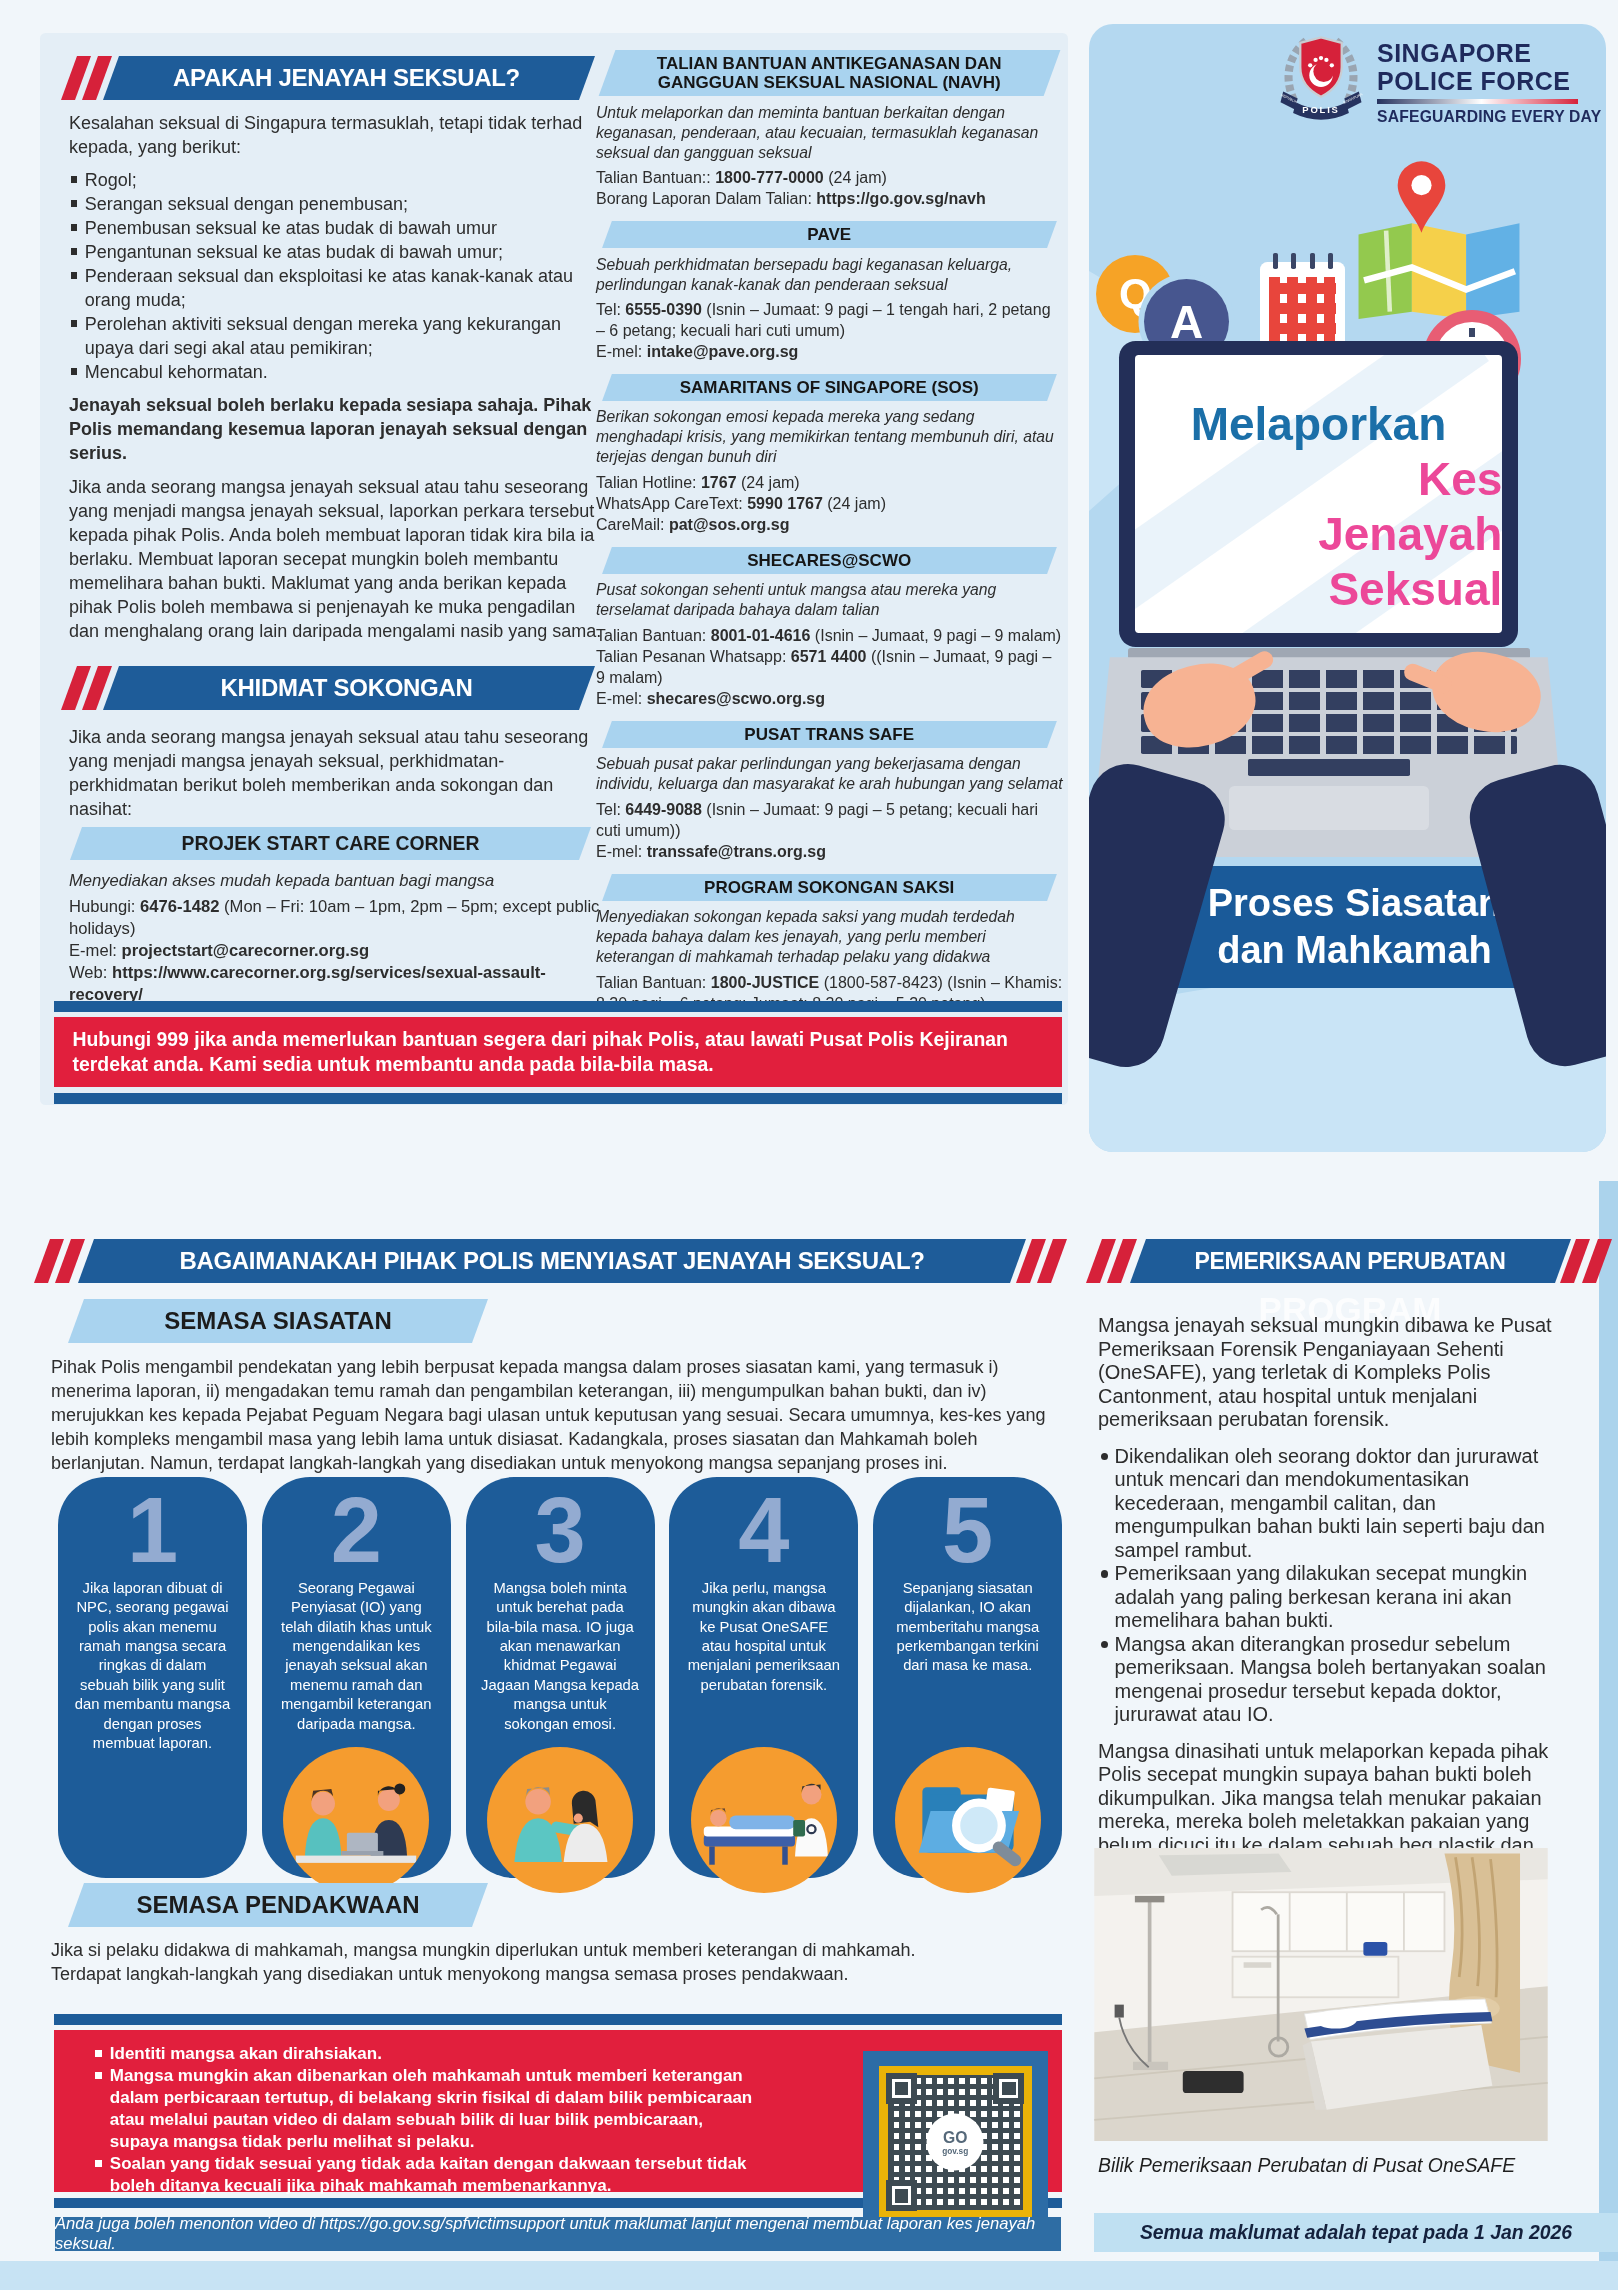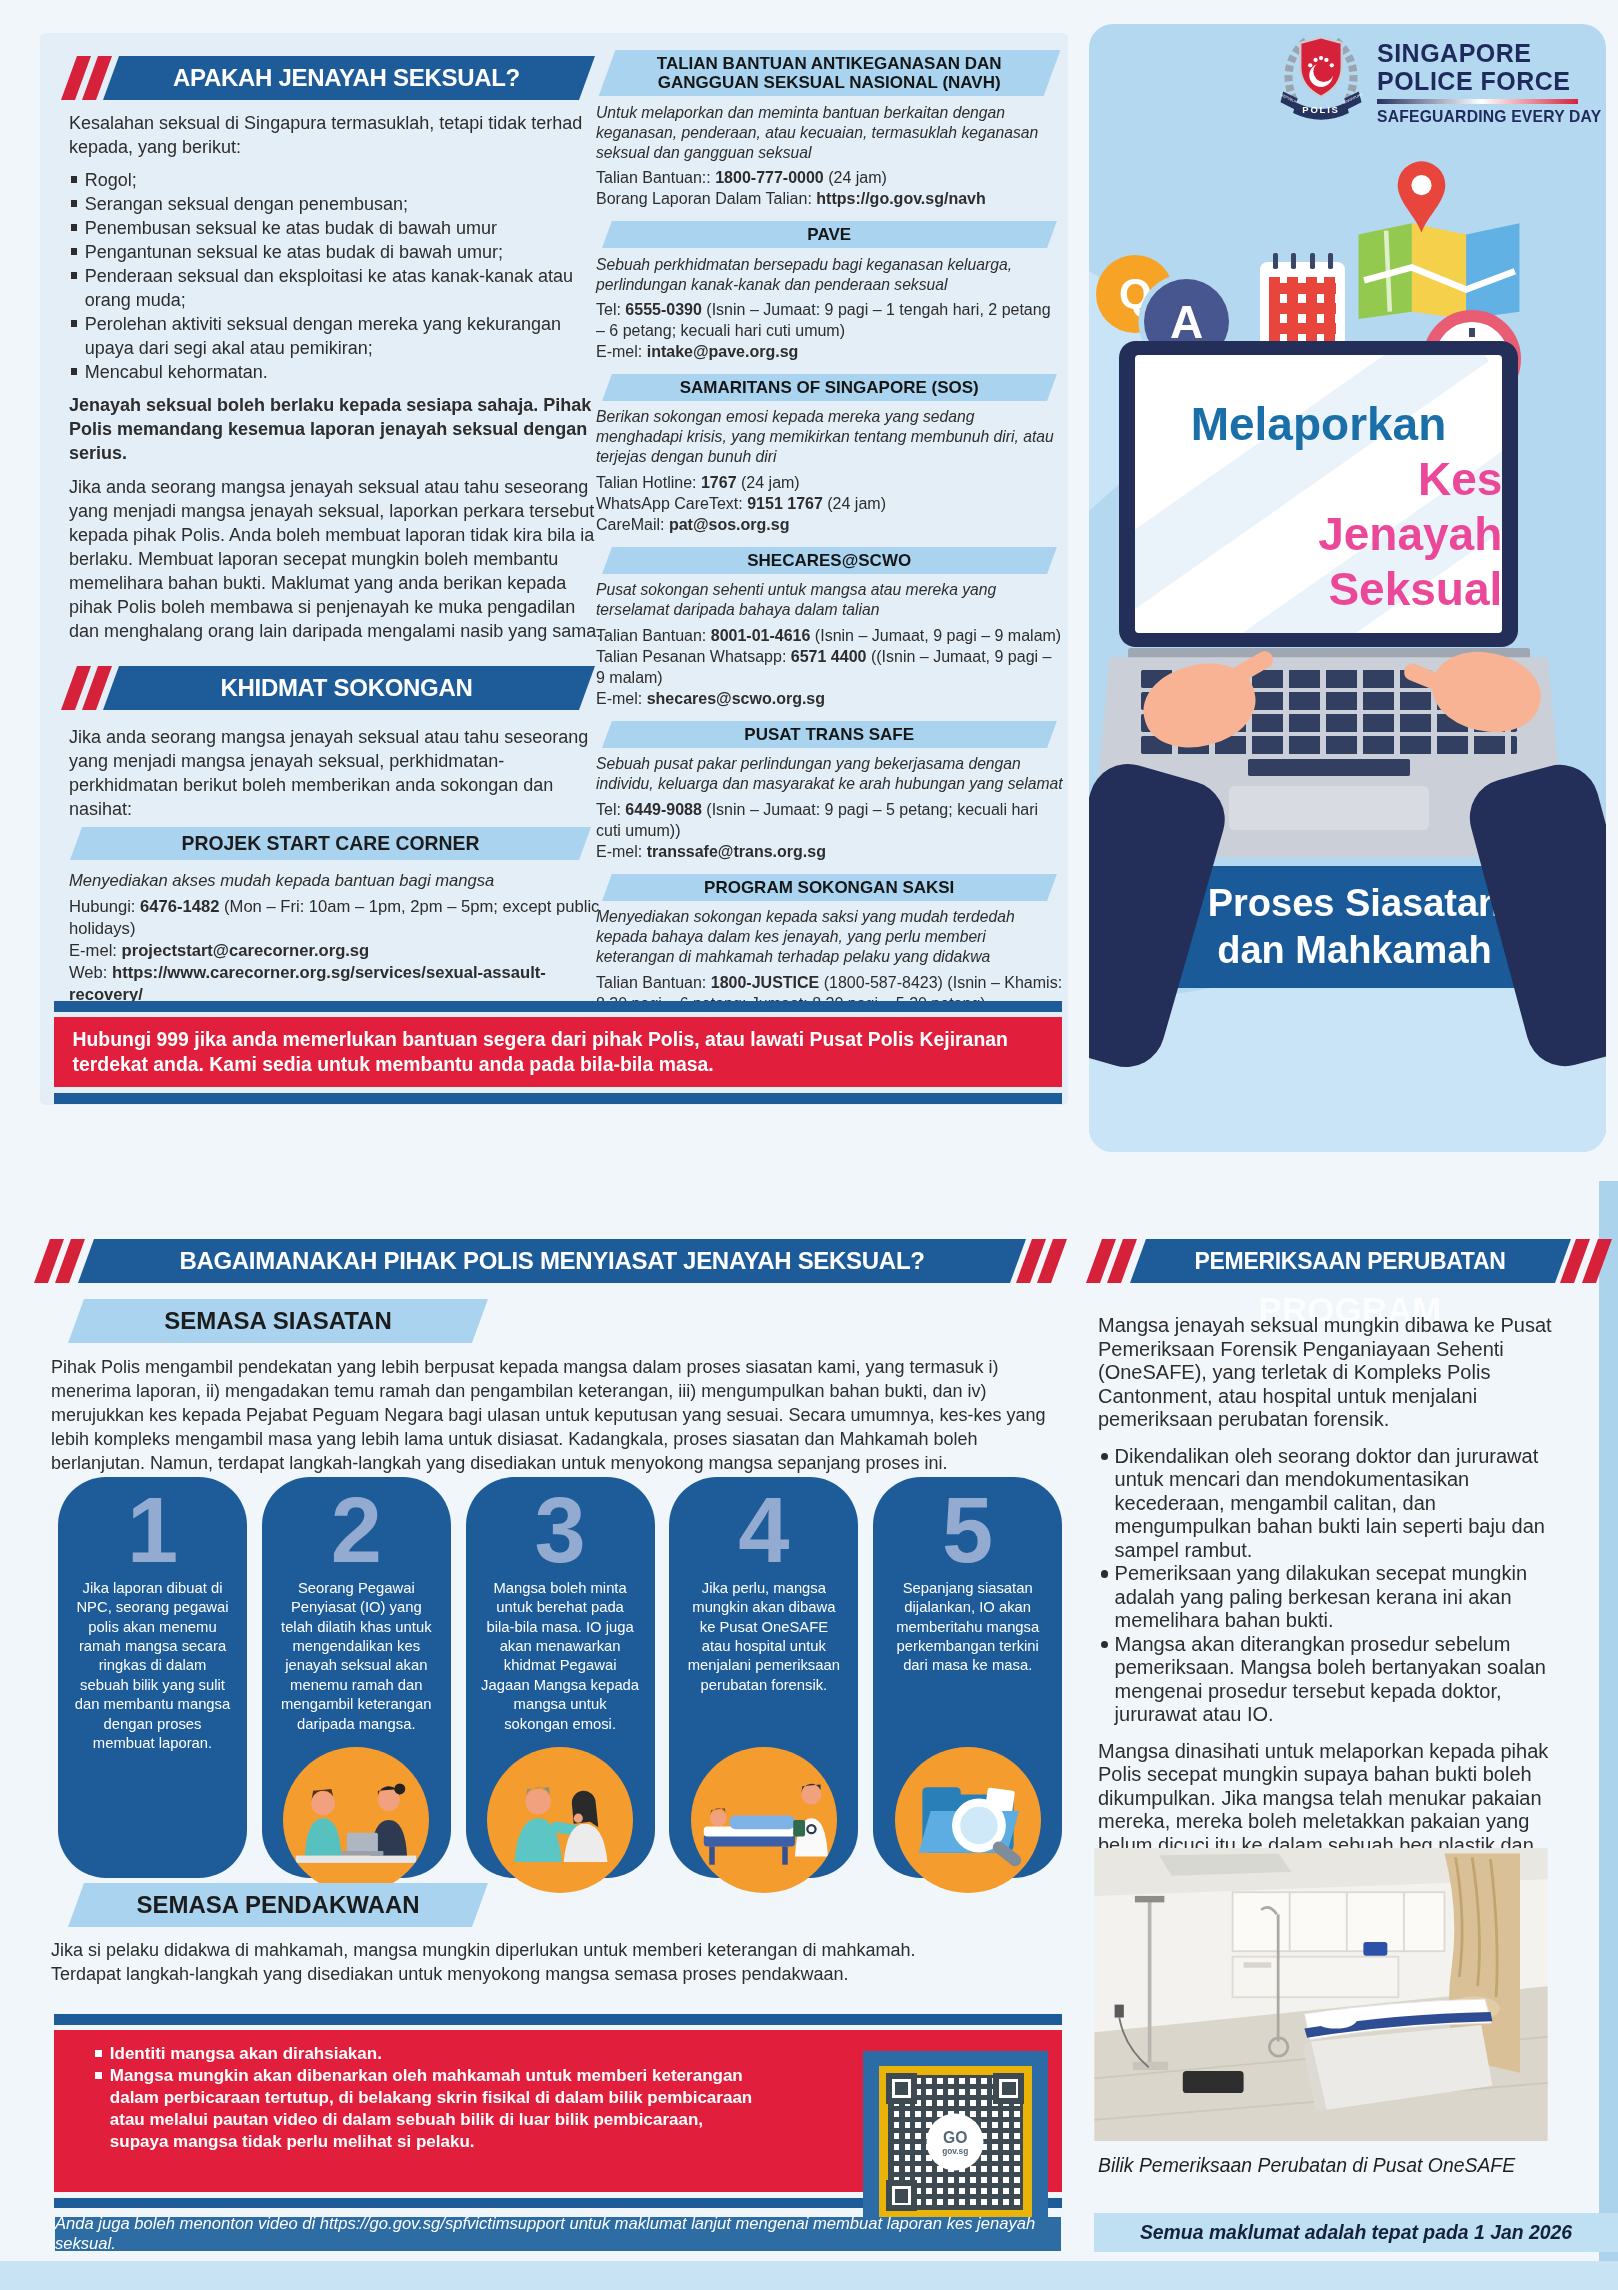--- a/index.html
+++ b/index.html
@@ -222,21 +222,21 @@
         <div>
 
             <div class="cline">
               <span class="clabel">Talian Hotline:</span>
               <span class="cval">1767</span>
               <span class="cnote">(24 jam)</span>
             </div>
 
             <div class="cline">
               <span class="clabel">WhatsApp CareText:</span>
-              <span class="cval">9151 1767</span>
+              <span class="cval">5990 1767</span>
               <span class="cnote">(24 jam)</span>
             </div>
 
             <div class="cline">
               <span class="clabel">CareMail:</span>
               <span class="cval">pat@sos.org.sg</span>
               
             </div>
           </div>
 
@@ -532,20 +532,21 @@
   <div class="abs txt" style="left:51px;top:1938px;width:923px;">
     <p>Jika si pelaku didakwa di mahkamah, mangsa mungkin diperlukan untuk memberi keterangan di mahkamah. Terdapat langkah-langkah yang disediakan untuk menyokong mangsa semasa proses pendakwaan.</p>
   </div>
 
   <div class="blueline" style="left:54px;top:2014px;width:1008px;height:11px;"></div>
   <div class="redbox" style="left:54px;top:2030px;width:1008px;height:162px;">
     <ul class="rlist">
 
     <li>Identiti mangsa akan dirahsiakan.</li>
         <li>Mangsa mungkin akan dibenarkan oleh mahkamah untuk memberi keterangan dalam perbicaraan tertutup, di belakang skrin fisikal di dalam bilik pembicaraan atau melalui pautan video di dalam sebuah bilik di luar bilik pembicaraan, supaya mangsa tidak perlu melihat si pelaku.</li>
+        <li>Soalan yang tidak sesuai yang tidak ada kaitan dengan dakwaan tersebut tidak boleh ditanya kecuali jika pihak mahkamah membenarkannya.</li>
       </ul>
   </div>
   <div class="blueline" style="left:54px;top:2198px;width:1008px;height:10px;"></div>
 
   <div class="videobar">
     <span>Anda juga boleh menonton video di https://go.gov.sg/spfvictimsupport untuk maklumat lanjut mengenai membuat laporan kes jenayah seksual.</span>
   </div>
 
   <div id="qrblock">
     <div id="qrwhite">

